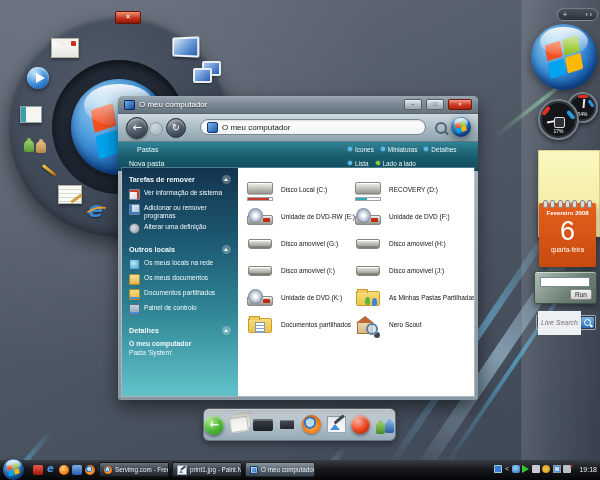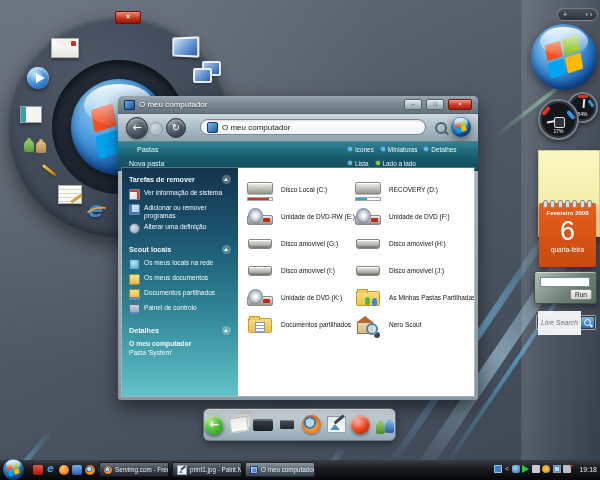--- a/index.html
+++ b/index.html
@@ -335,21 +335,21 @@
                 <span class="side-ico add-remove-programs-icon"></span>
                 <span>Adicionar ou remover programas</span>
               </div>
               <div class="side-item">
                 <span class="side-ico change-setting-icon"></span>
                 <span>Alterar uma definição</span>
               </div>
             </div>
             <div class="side-section">
               <div class="side-head">
-                <span>Scout locais</span>
+                <span>Outros locais</span>
                 <span class="chev"></span>
               </div>
               <div class="side-item">
                 <span class="side-ico network-places-icon"></span>
                 <span>Os meus locais na rede</span>
               </div>
               <div class="side-item">
                 <span class="side-ico my-documents-icon"></span>
                 <span>Os meus documentos</span>
               </div>

